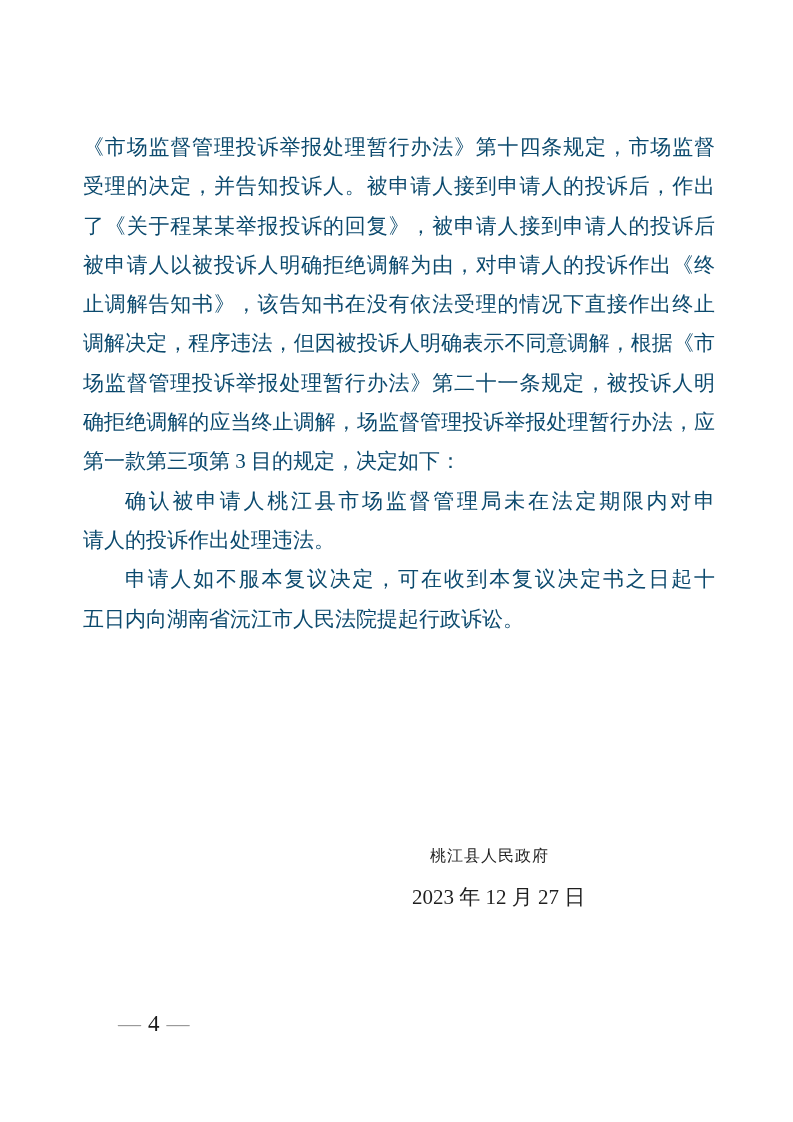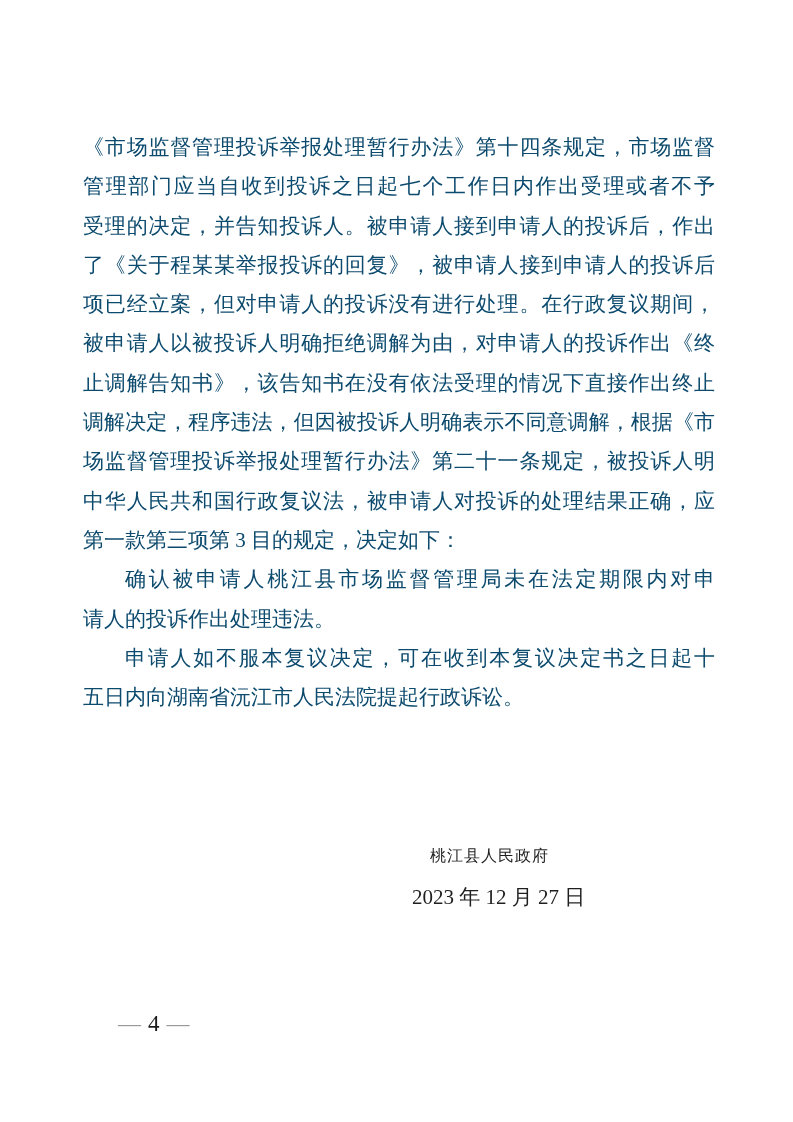--- a/index.html
+++ b/index.html
@@ -69,29 +69,27 @@
     color: #1a1a1a;
     margin: 0 7px;
   }
 </style>
 </head>
 <body>
 
 <div class="page">
   <div class="content">
     <div class="line">《市场监督管理投诉举报处理暂行办法》第十四条规定，市场监督</div>
-    <div class="line">管理部门应当自收到投诉之日起七个工作日内作出受理或者不予</div>
     <div class="line">受理的决定，并告知投诉人。被申请人接到申请人的投诉后，作出</div>
     <div class="line">了《关于程某某举报投诉的回复》，被申请人接到申请人的投诉后</div>
-    <div class="line">项已经立案，但对申请人的投诉没有进行处理。在行政复议期间，</div>
     <div class="line">被申请人以被投诉人明确拒绝调解为由，对申请人的投诉作出《终</div>
     <div class="line">止调解告知书》，该告知书在没有依法受理的情况下直接作出终止</div>
     <div class="line">调解决定，程序违法，但因被投诉人明确表示不同意调解，根据《市</div>
     <div class="line">场监督管理投诉举报处理暂行办法》第二十一条规定，被投诉人明</div>
-    <div class="line">中华人民共和国行政复议法，被申请人对投诉的处理结果正确，应</div>
+    <div class="line">确拒绝调解的应当终止调解，场监督管理投诉举报处理暂行办法，应</div>
     <div class="line last">第一款第三项第 3 目的规定，决定如下：</div>
     <div class="line indent">确认被申请人桃江县市场监督管理局未在法定期限内对申</div>
     <div class="line last">请人的投诉作出处理违法。</div>
     <div class="line indent">申请人如不服本复议决定，可在收到本复议决定书之日起十</div>
     <div class="line last">五日内向湖南省沅江市人民法院提起行政诉讼。</div>
   </div>
 
   <div class="sig-name">桃江县人民政府</div>
   <div class="sig-date">2023 年 12 月 27 日</div>
 

